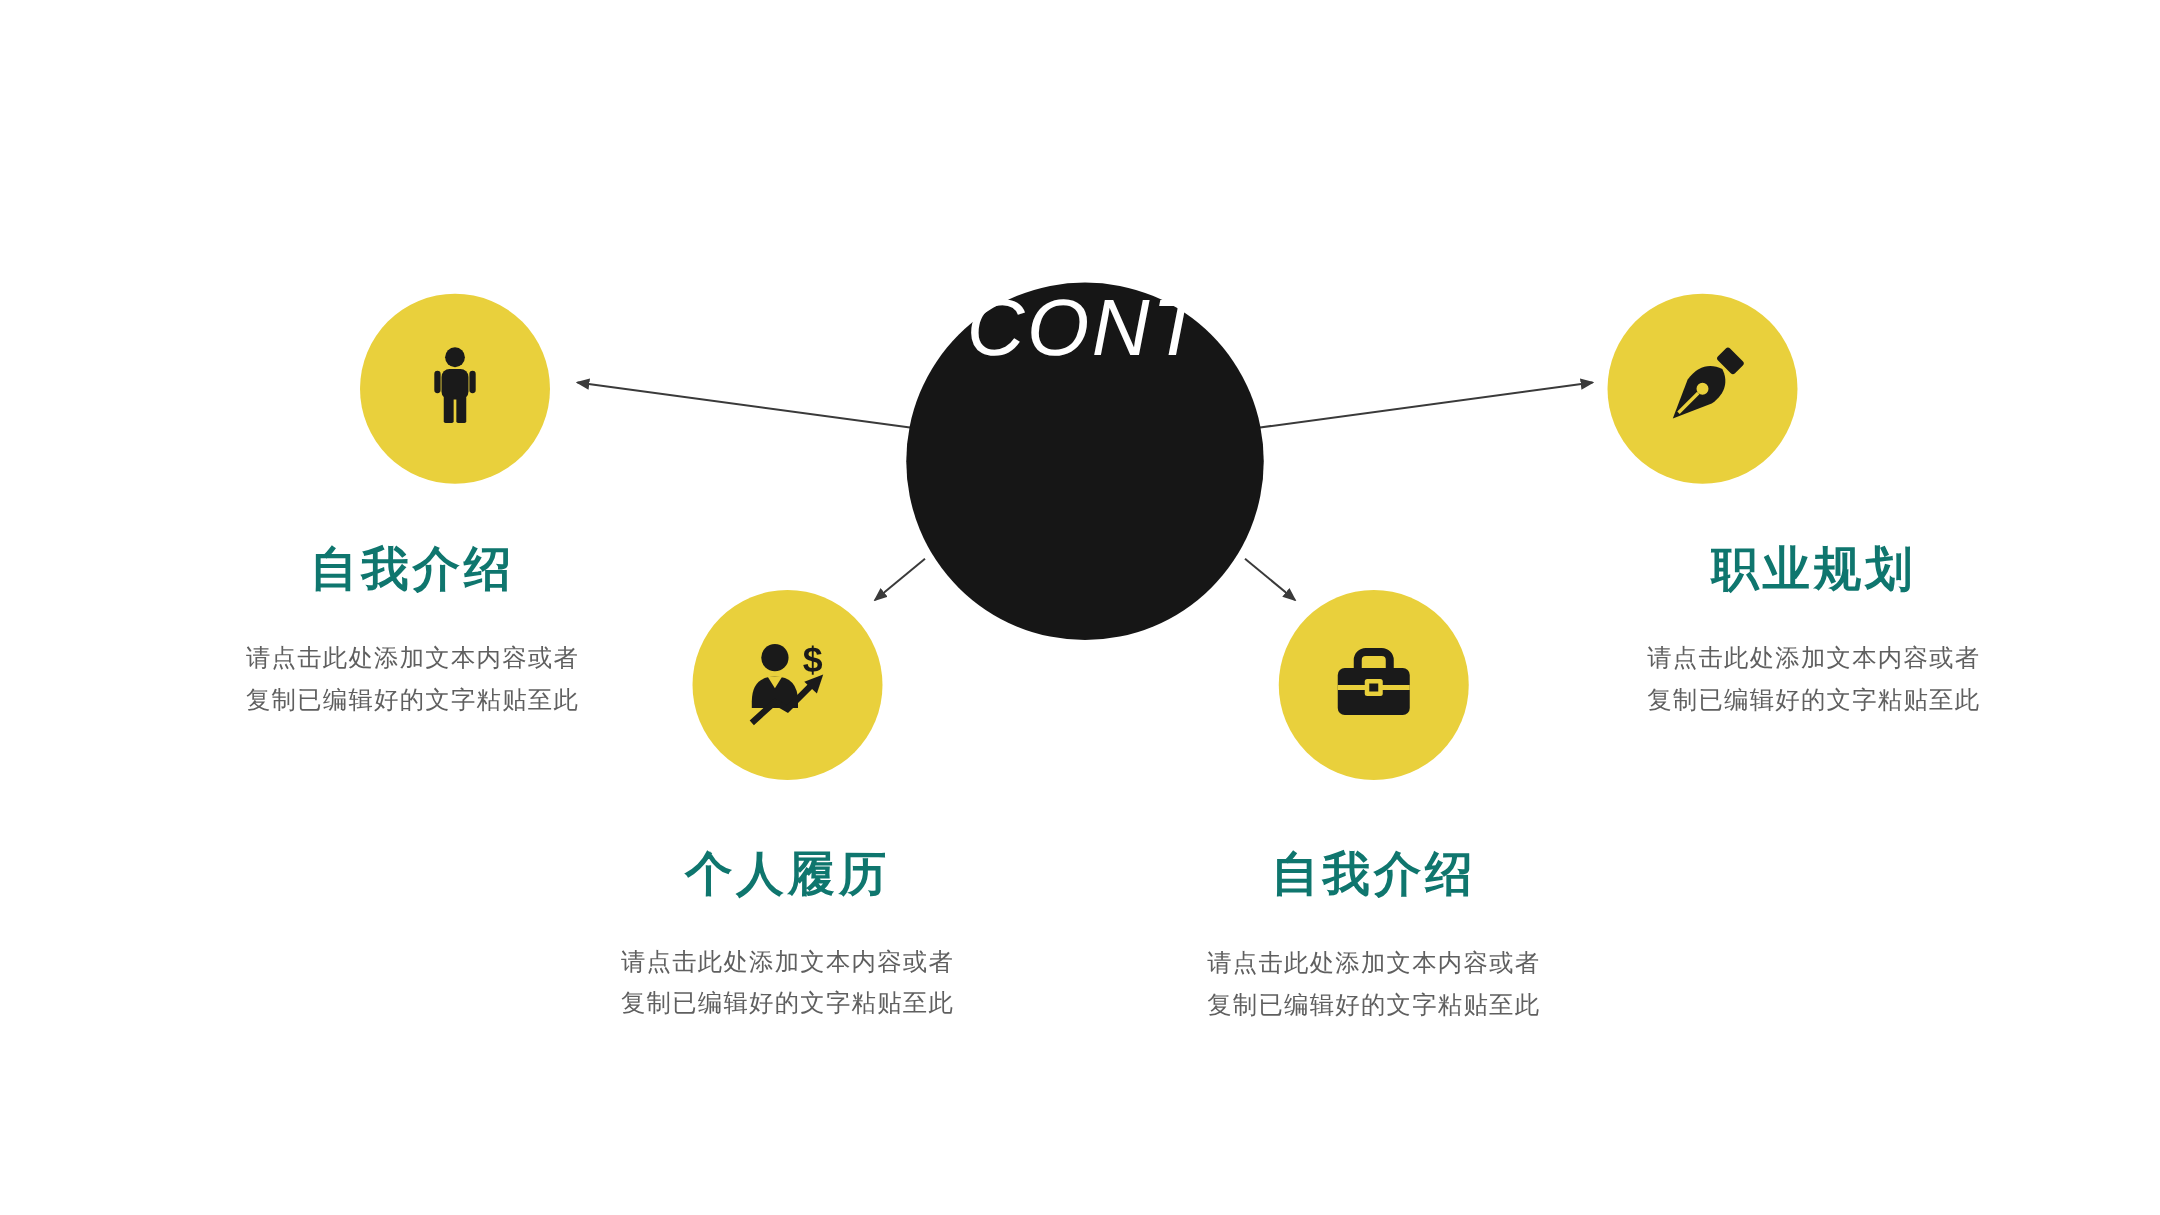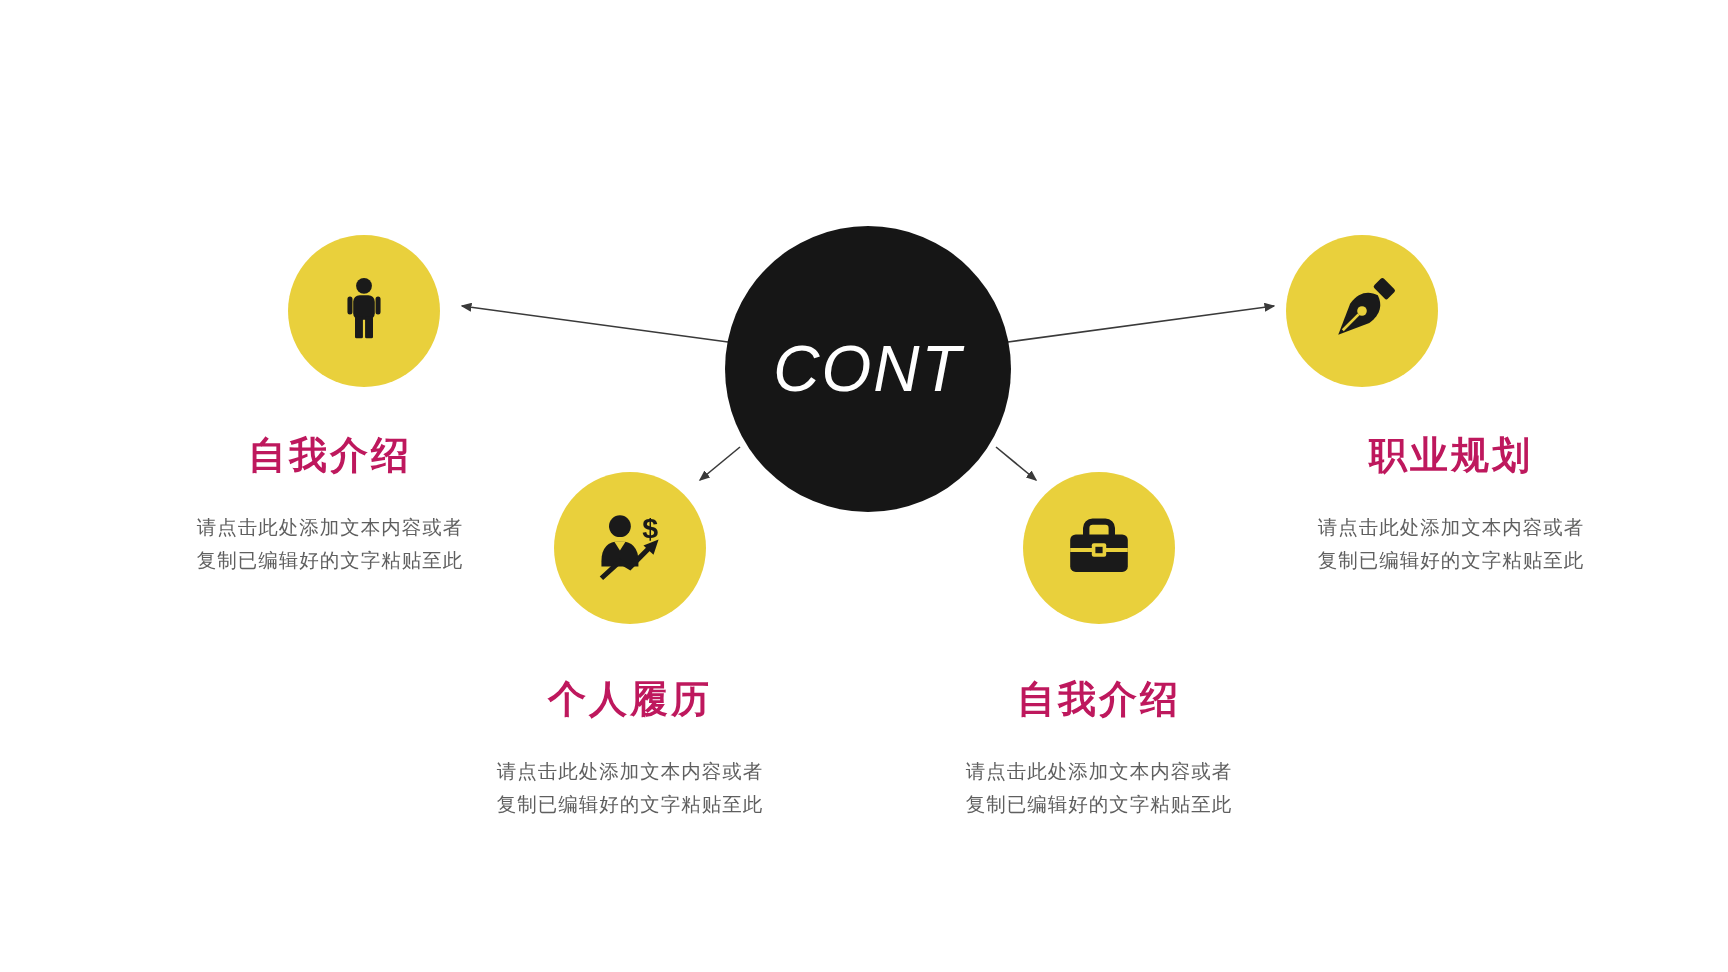--- a/index.html
+++ b/index.html
@@ -24,23 +24,23 @@
   .center-circle {
     position: absolute;
     left: 725px;
     top: 226px;
     width: 286px;
     height: 286px;
     border-radius: 50%;
     background: #161616;
     color: #ffffff;
     display: flex;
-    flex-direction: row;
+    flex-direction: column;
     align-items: center;
-    justify-content: center;
+    justify-content: space-between;
   }
   .center-line {
     font-style: italic;
     font-size: 64px;
     line-height: 1.14;
     letter-spacing: 2px;
     font-weight: 400;
     white-space: nowrap;
   }
   .node-circle {
@@ -58,27 +58,27 @@
   .pos-bl { left: 554px;  top: 472px; }
   .pos-br { left: 1023px; top: 472px; }
 
   .label-block {
     position: absolute;
     width: 350px;
     text-align: center;
   }
   .pos-label-tl { left: 155px;  top: 430px; }
   .pos-label-tr { left: 1276px; top: 430px; }
-  .pos-label-bl { left: 455px;  top: 674px; }
+  .pos-label-bl { left: 455px;  top: 674px; font-family: Liberation Mono, monospace; }
   .pos-label-br { left: 924px;  top: 674px; }
 
   .item-title {
     font-size: 38px;
     font-weight: 600;
-    color: #be185d;
+    color: #0f766e;
     letter-spacing: 3px;
     white-space: nowrap;
   }
   .item-body {
     margin-top: 30px;
     font-size: 19.5px;
     line-height: 1.7;
     color: #5f5f5f;
     letter-spacing: 1px;
     cursor: text;

